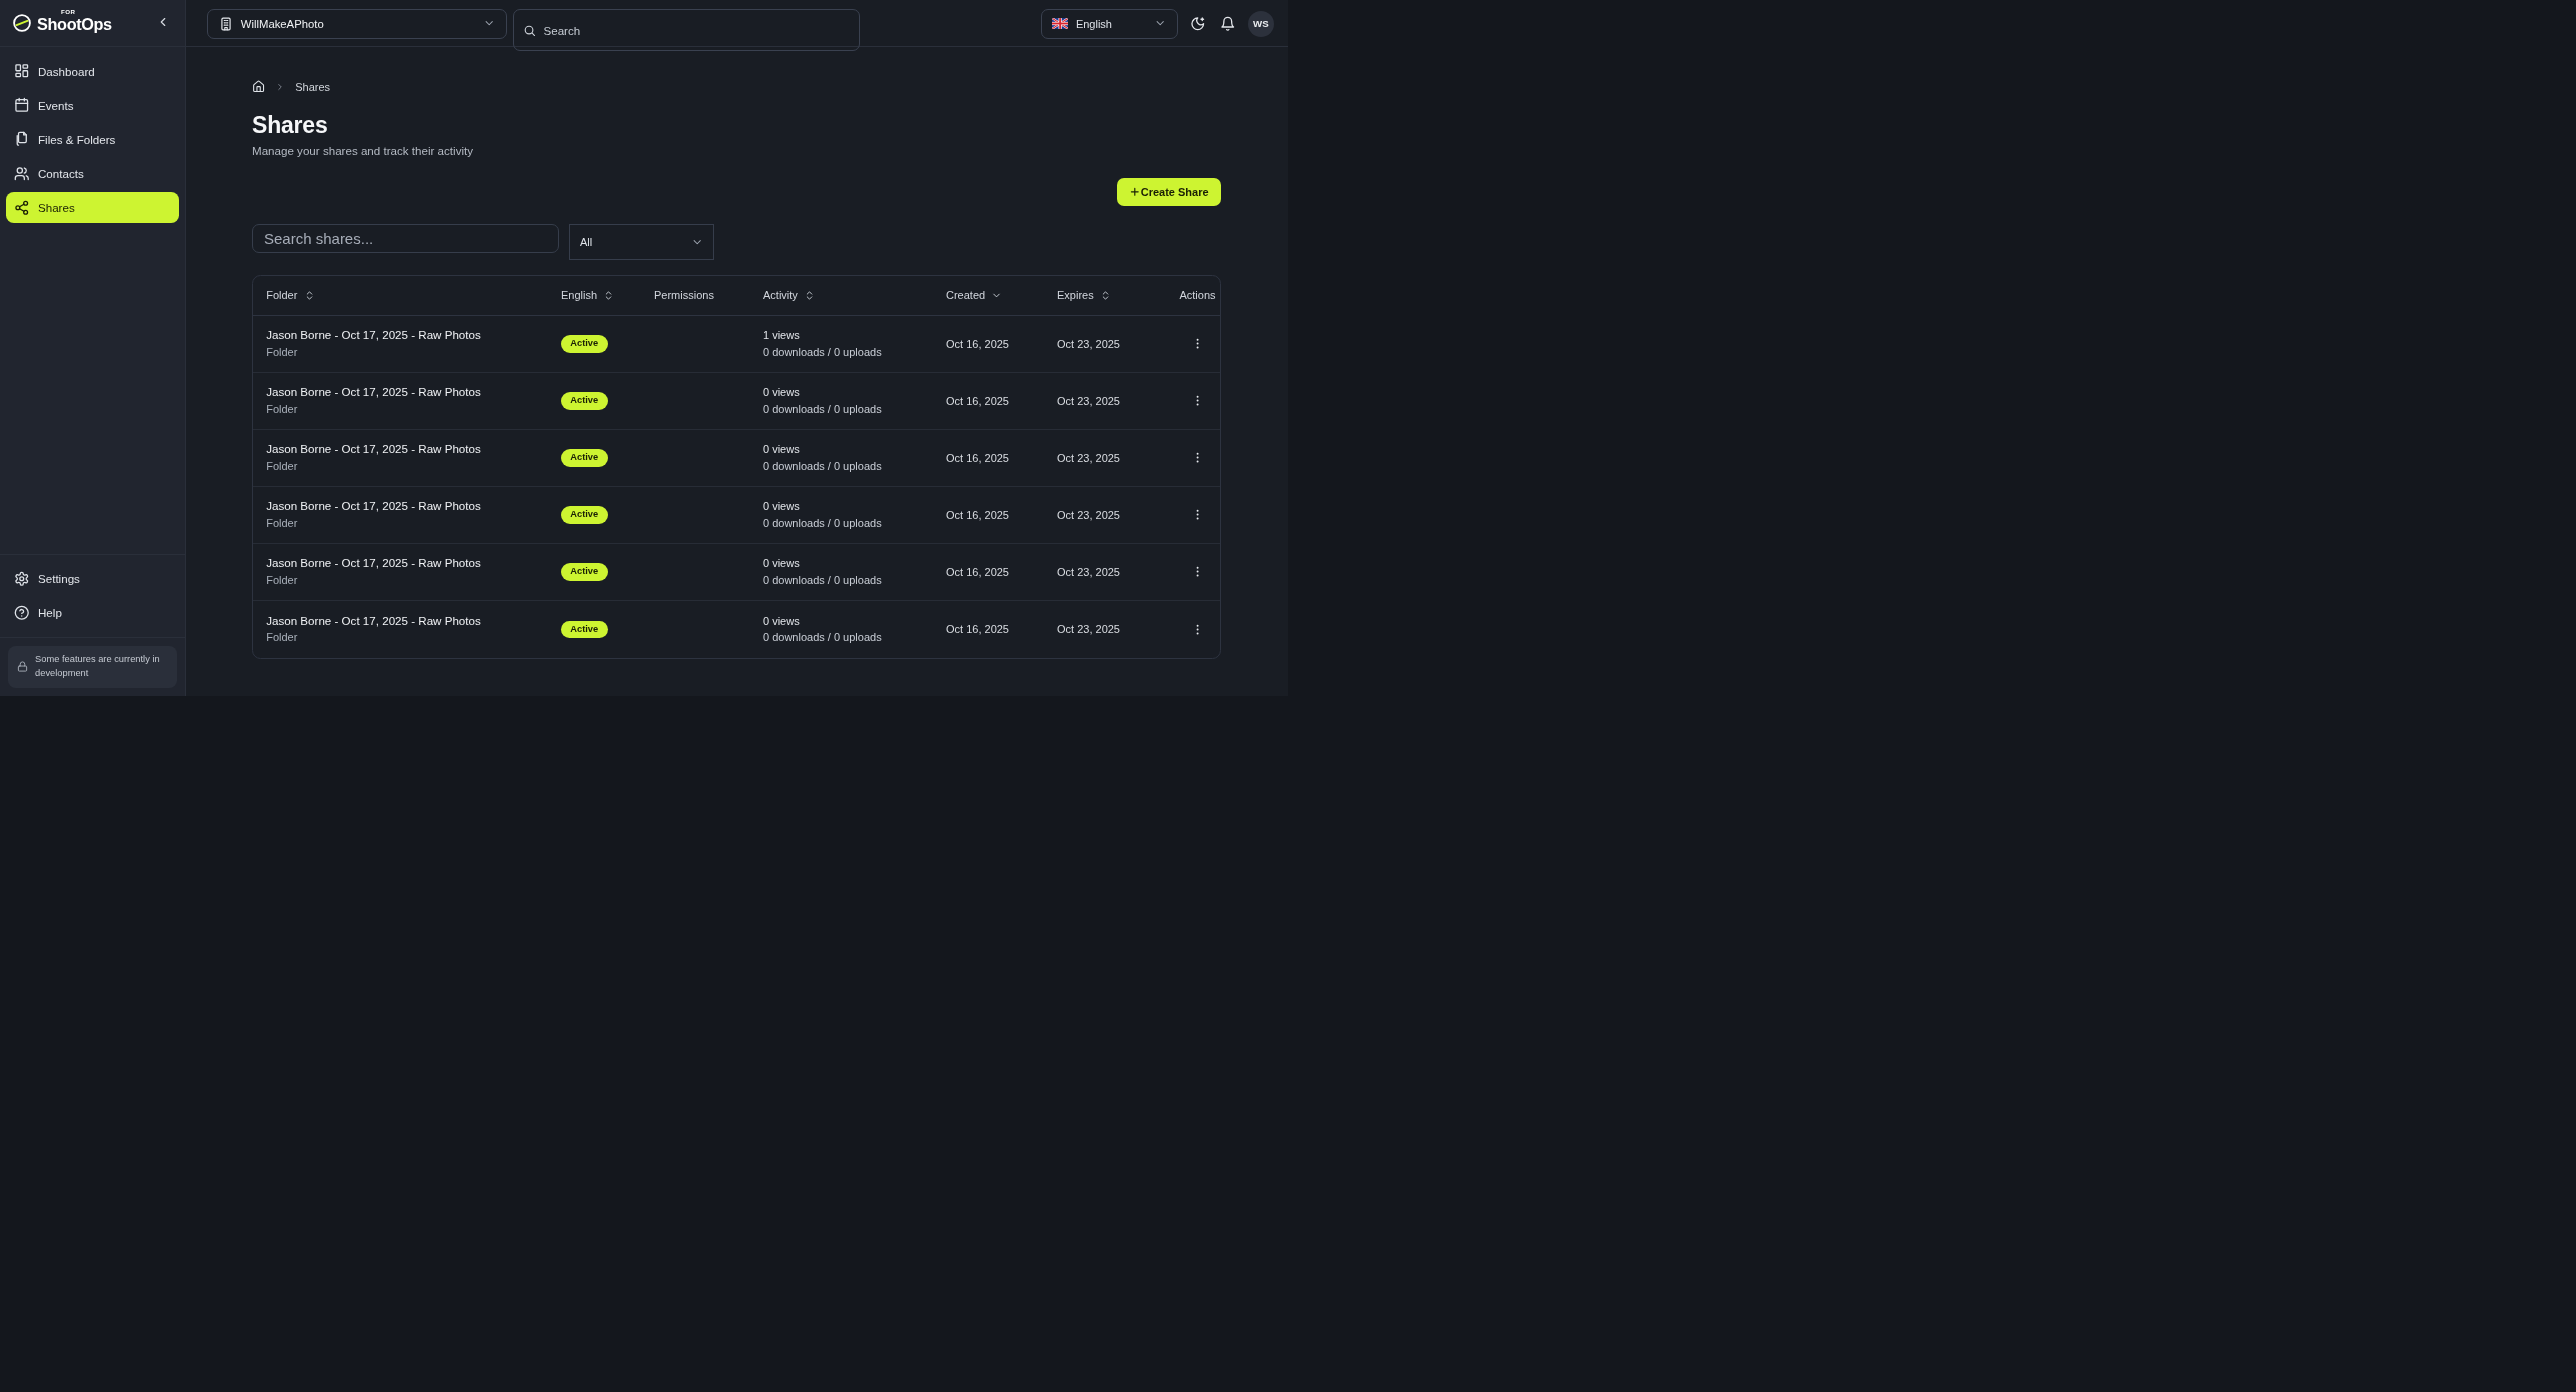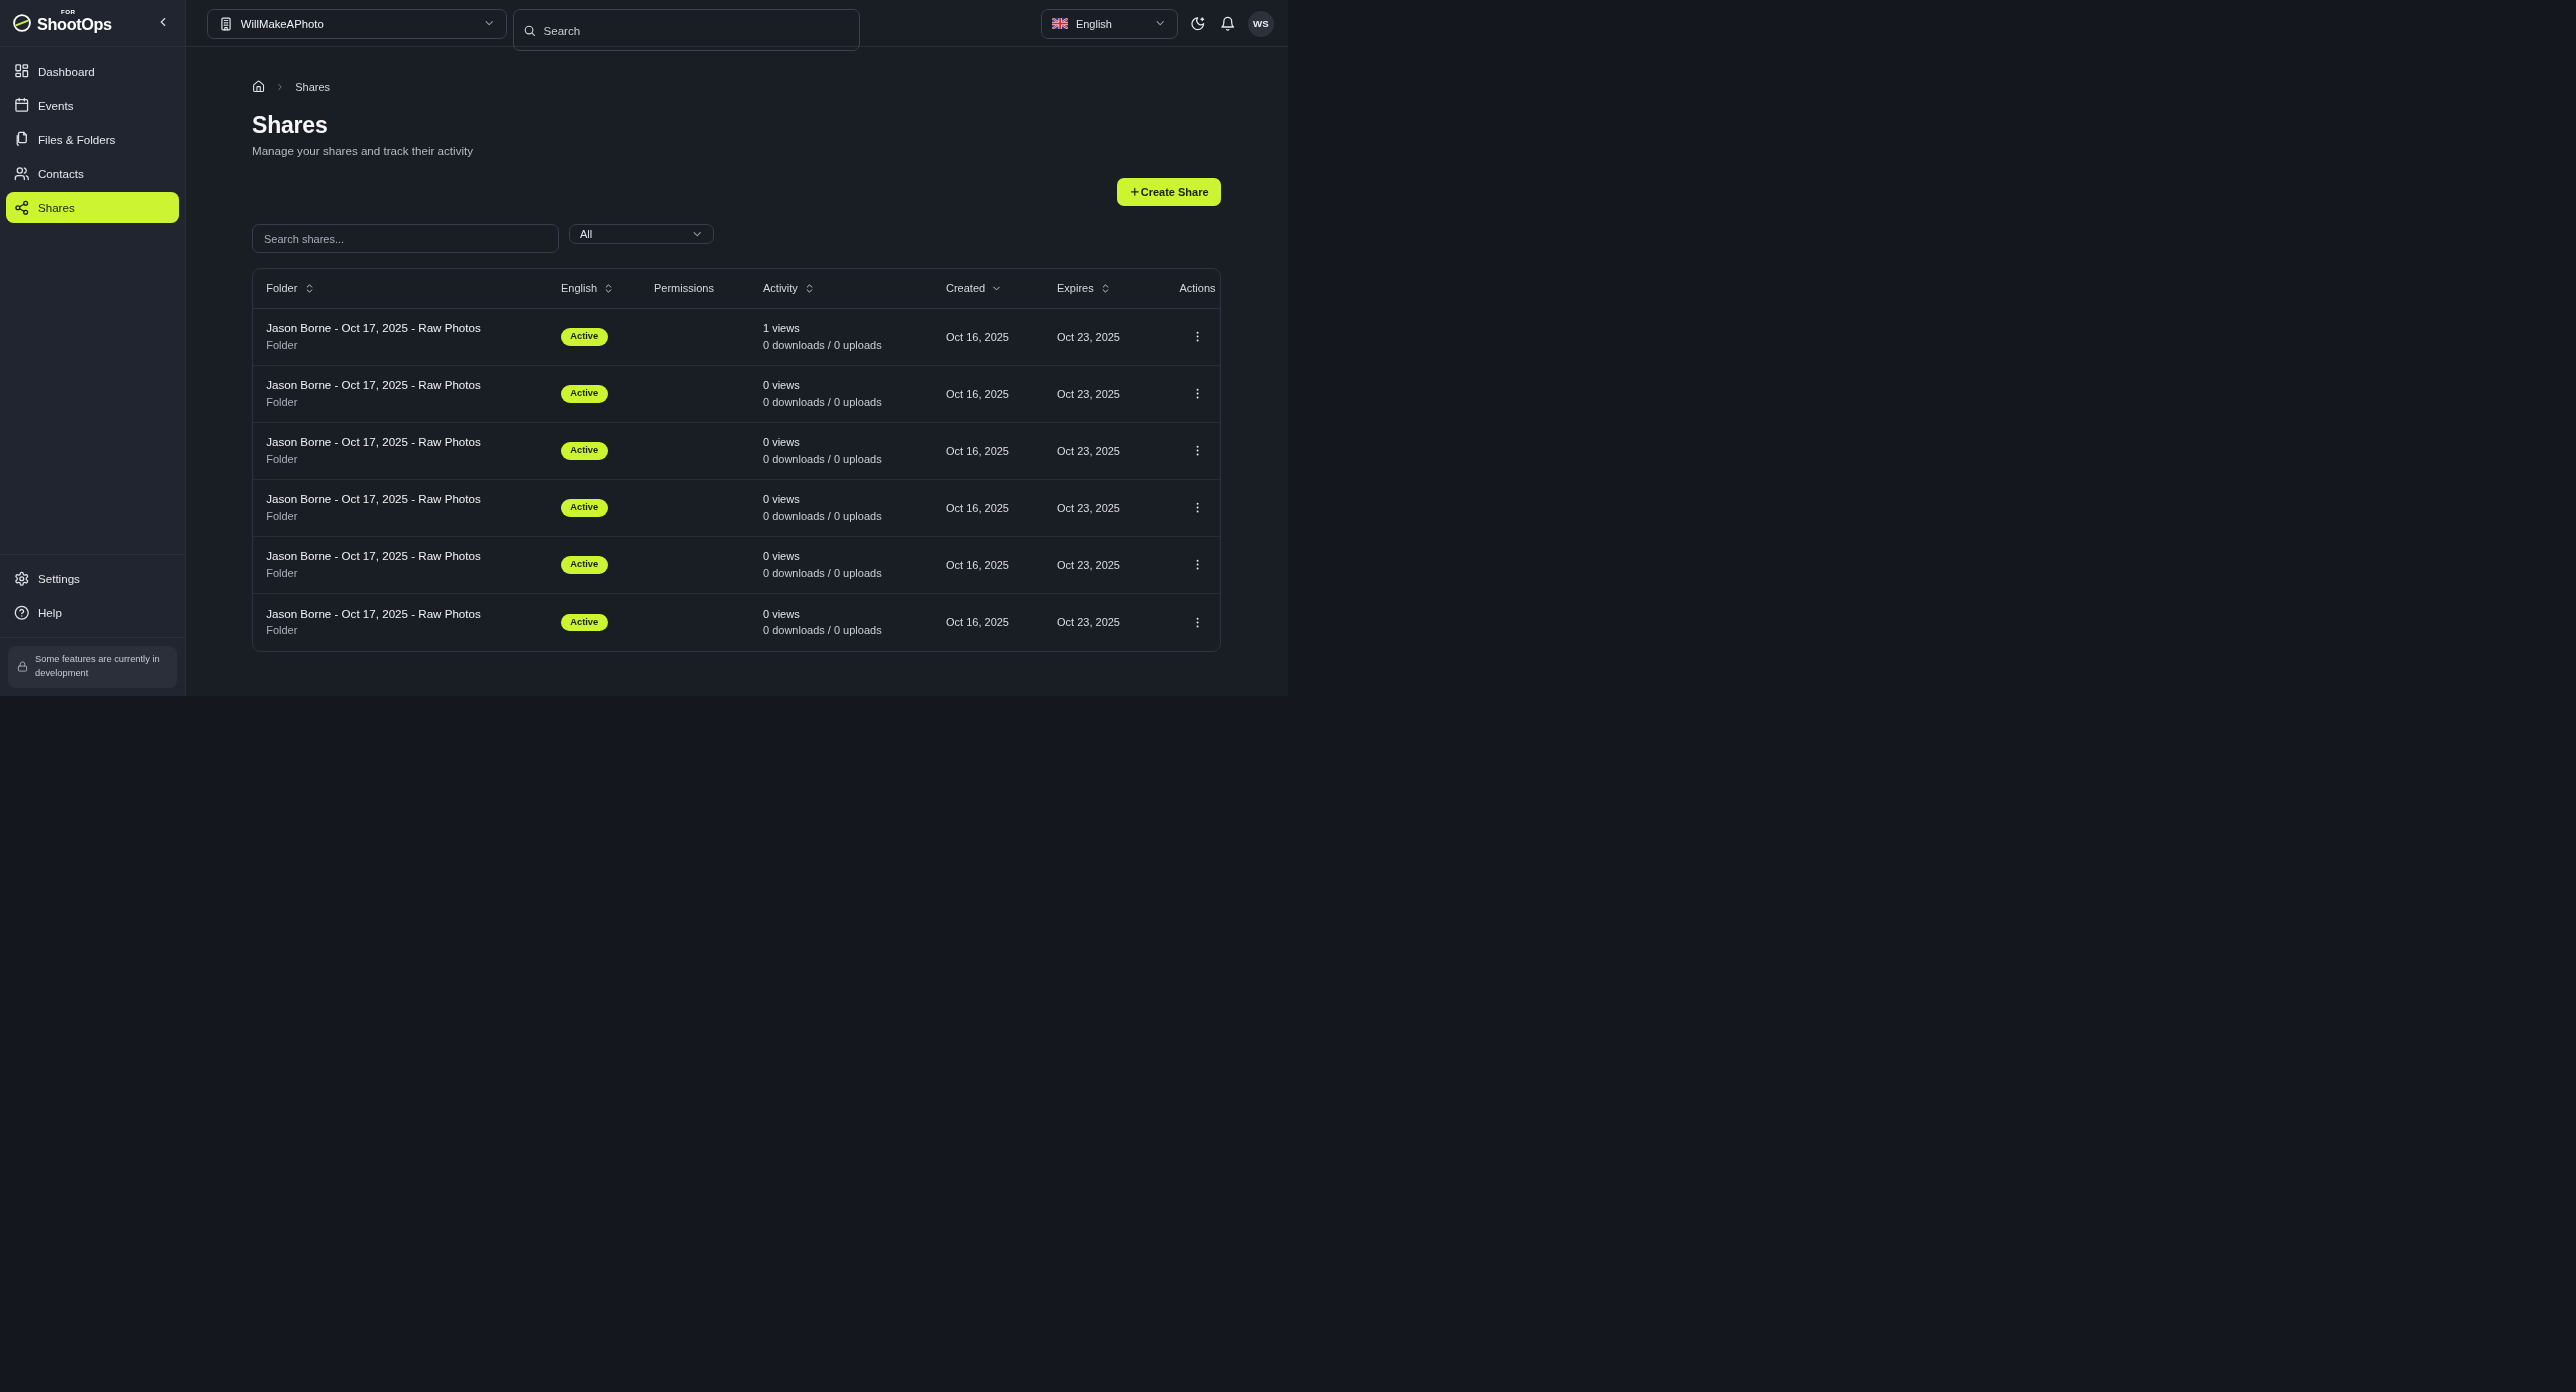--- a/index.html
+++ b/index.html
@@ -116,25 +116,25 @@
     height:28px; padding:0 12.4px; border:none; border-radius:7px;
     background:var(--accent); color:#1a2005; font-size:11px; font-weight:600;
     display:flex; align-items:center; cursor:pointer; font-family:inherit;
   }
   .create-btn .plus-icon { width:11.6px; height:11.6px; display:flex; }
   .create-btn .plus-icon svg { width:11.6px; height:11.6px; }
 
   .filters-row { margin-top:18px; display:flex; gap:10px; }
   .shares-search {
     width:307px; height:29px; border:0.8px solid #363d4b; border-radius:7px;
-    background:transparent; padding:0 11px; color:#eef0f3; font-size:11px; outline:none; font-family:inherit;
+    background:transparent; padding:0 11px; color:#eef0f3; font-size:15px; outline:none; font-family:inherit;
   }
   .shares-search::placeholder { color:#a7adb8; }
   .type-filter {
-    width:145px; height:20px; border:0.8px solid #363d4b; border-radius:7px;
+    width:145px; height:36px; border:0.8px solid #363d4b; border-radius:0;
     background:transparent; display:flex; align-items:center; padding:0 10px;
     font-size:11px; color:#dfe3e9; cursor:pointer;
   }
   .type-filter .spacer { flex:1; }
 
   
   .table { margin-top:14.8px; border:0.8px solid #2d3340; border-radius:8.5px; overflow:hidden; }
   .tr { display:grid; grid-template-columns:308px 93px 109px 183px 111px 116px 49px; align-items:center; }
   .thead { height:40px; border-bottom:0.8px solid #2d3340; }
   .th { display:flex; align-items:center; gap:6.2px; font-size:11px; color:#d3d7de; font-weight:400; }

